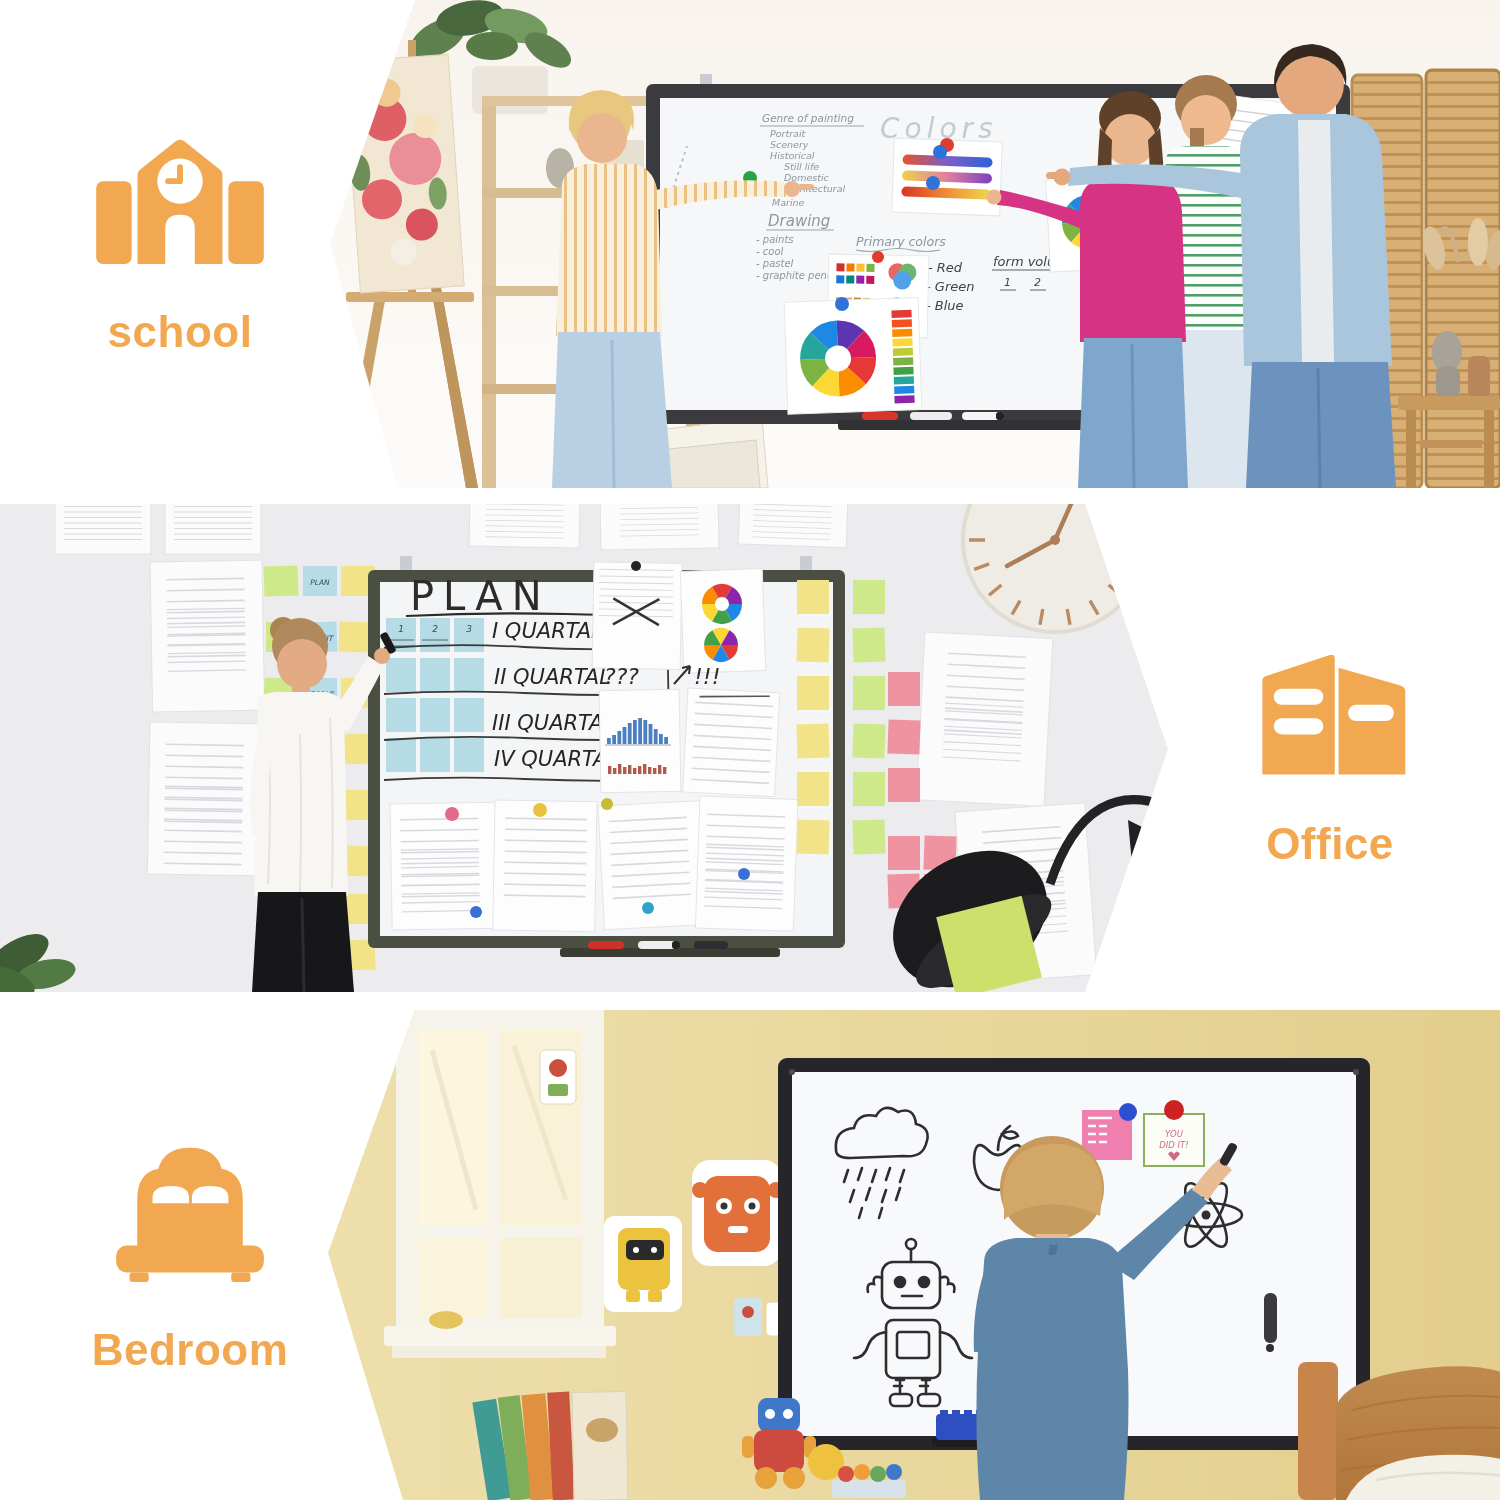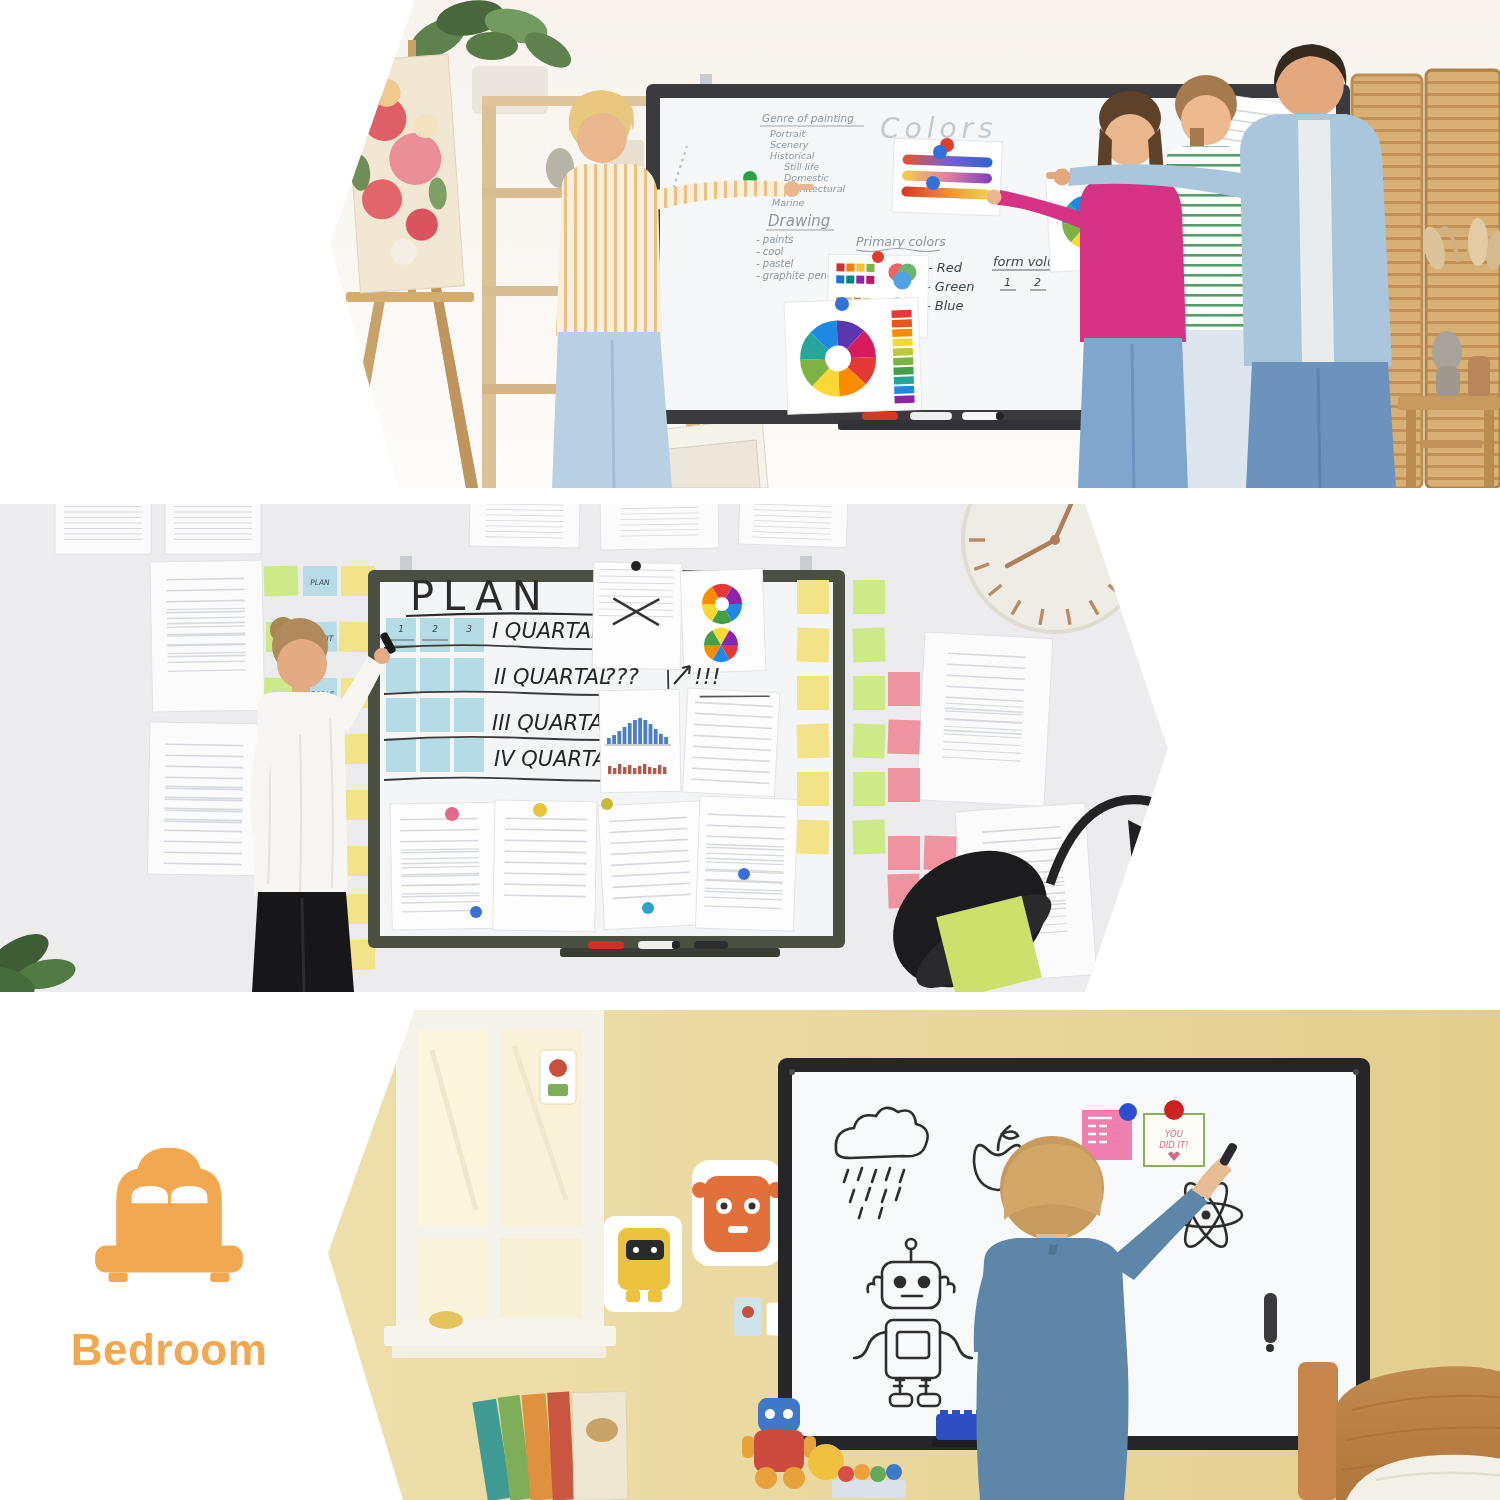--- a/index.html
+++ b/index.html
@@ -13,21 +13,21 @@
   #band-bedroom{top:1010px;height:490px;}
   .photo{position:absolute;top:0;left:0;width:1500px;height:100%;}
   .photo svg{display:block;}
   #photo-school{clip-path:polygon(415px 0,1500px 0,1500px 488px,398px 488px,330px 244px);}
   #photo-office{clip-path:polygon(0 0,1085px 0,1168px 245px,1085px 488px,0 488px);}
   #photo-bedroom{clip-path:polygon(415px 0,1500px 0,1500px 490px,403px 490px,328px 243px);padding-left:36px;}
   .label-block{position:absolute;display:flex;flex-direction:column;align-items:center;gap:46px;z-index:3;}
   .label-text{font-size:44px;font-weight:bold;color:#F2A851;letter-spacing:.5px;line-height:1;}
   #label-school{left:72px;top:118px;width:216px;}
   #label-office{left:1232px;top:124px;width:196px;}
-  #label-bedroom{left:55px;top:130px;width:228px;}
+  #label-bedroom{left:76px;top:130px;width:228px;}
   .hand{font-family:"DejaVu Sans",sans-serif;font-style:italic;}
   .print{font-family:"DejaVu Sans",sans-serif;}
 </style>
 </head>
 <body>
 
 <div class="band" id="band-school">
 
   <div class="photo" id="photo-school">
     <svg width="1500" height="488" viewBox="0 0 1500 488">
@@ -334,20 +334,33 @@
         <path d="M1298,120 L1330,120 L1334,362 L1302,362 Z" fill="#e8ecef"></path>
         <path d="M1248,174 Q1150,158 1070,168 L1068,186 Q1150,178 1250,200 Z" fill="#a9c6dd"></path>
         <circle cx="1062" cy="177" r="8.5" fill="#e3a87e"></circle>
         <rect x="1046" y="172" width="18" height="7" rx="3.5" fill="#e3a87e"></rect>
         <path d="M1252,362 L1388,362 L1396,488 L1246,488 Z" fill="#6b93bd"></path>
         <path d="M1318,368 L1320,488" stroke="#5d82a9" stroke-width="3"></path>
       </g>
     </svg>
   </div>
 
+  <div class="label-block" id="label-school">
+    <svg width="168" height="146" viewBox="0 0 170 148">
+      <g fill="#F2A851">
+        <rect x="0" y="64" width="36" height="84" rx="7"></rect>
+        <rect x="134" y="64" width="36" height="84" rx="7"></rect>
+        <path d="M42,148 L42,58 Q42,54 45,52 L80,24 Q85,20 90,24 L125,52 Q128,54 128,58 L128,148 Z"></path>
+      </g>
+      <circle cx="85" cy="64" r="23" fill="#ffffff"></circle>
+      <path d="M85,64 V50 M85,64 H73" stroke="#F2A851" stroke-width="6" stroke-linecap="round" fill="none"></path>
+      <path d="M70,148 V112 Q70,98 85,98 Q100,98 100,112 V148 Z" fill="#ffffff"></path>
+    </svg>
+    <div class="label-text">school</div>
+  </div>
 </div>
 
 <div class="band" id="band-office">
 
   <div class="photo" id="photo-office">
     <svg width="1500" height="488" viewBox="0 0 1500 488">
       <defs>
         <path id="b2-pl" d="M0,0h78M0,11h78M0,22h78M0,33h78M0,44h78M0,55h78M0,66h78M0,77h78" stroke="#d6d9de" stroke-width="1.6"></path>
       </defs>
       <rect width="1500" height="488" fill="#ececee"></rect>
@@ -658,20 +671,30 @@
       </g>
 
       <g>
         <ellipse cx="18" cy="452" rx="34" ry="16" fill="#3f5d35" transform="rotate(-30 18 452)"></ellipse>
         <ellipse cx="46" cy="470" rx="30" ry="14" fill="#527a44" transform="rotate(-12 46 470)"></ellipse>
         <ellipse cx="8" cy="478" rx="28" ry="13" fill="#466b3a" transform="rotate(20 8 478)"></ellipse>
       </g>
     </svg>
   </div>
 
+  <div class="label-block" id="label-office">
+    <svg width="162" height="148" viewBox="0 0 170 152">
+      <path d="M14,54 Q14,50 18,48.8 L84,27 Q90,25 90,31 L90,152 L14,152 Z" fill="#F2A851"></path>
+      <path d="M94,40 L158,58.4 Q164,60 164,65 L164,152 L94,152 Z" fill="#F2A851"></path>
+      <rect x="26" y="62" width="52" height="17" rx="8.5" fill="#ffffff"></rect>
+      <rect x="26" y="93" width="52" height="17" rx="8.5" fill="#ffffff"></rect>
+      <rect x="104" y="79" width="48" height="17" rx="8.5" fill="#ffffff"></rect>
+    </svg>
+    <div class="label-text">Office</div>
+  </div>
 </div>
 
 <div class="band" id="band-bedroom">
 
   <div class="photo" id="photo-bedroom">
     <svg width="1500" height="490" viewBox="0 0 1500 490">
       <defs>
         <linearGradient id="b3-wall" x1="0" y1="0" x2="1" y2="0">
           <stop offset="0" stop-color="#f0e2b2"></stop>
             <stop offset=".5" stop-color="#ead9a0"></stop>

